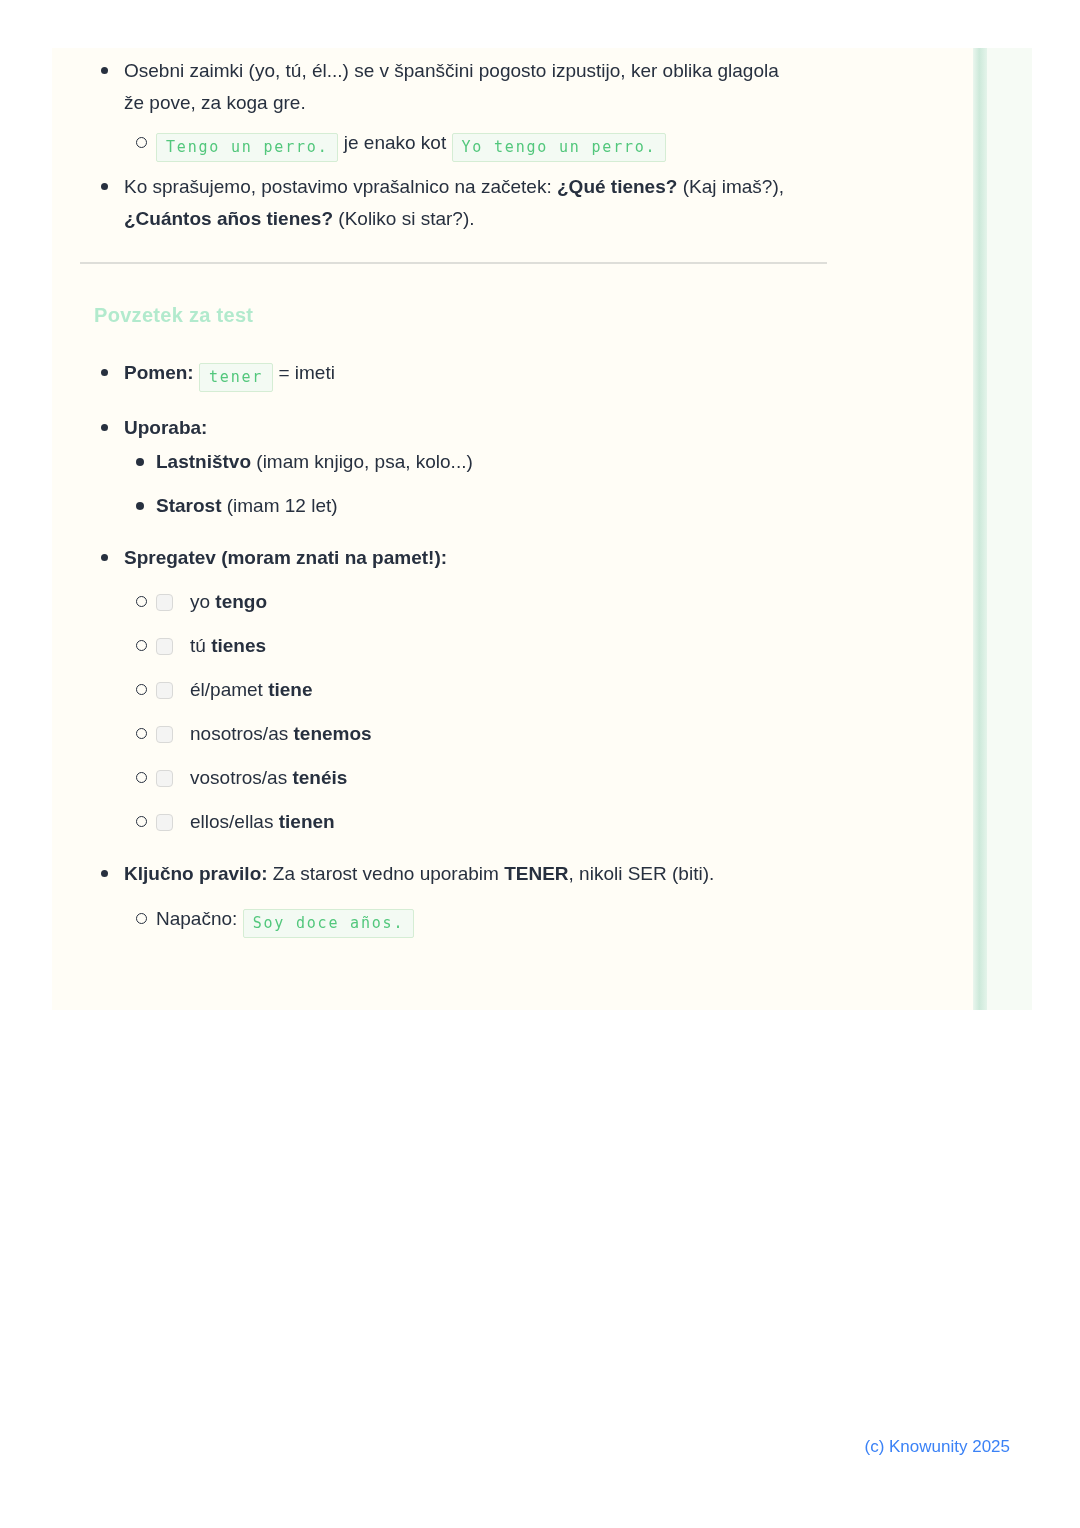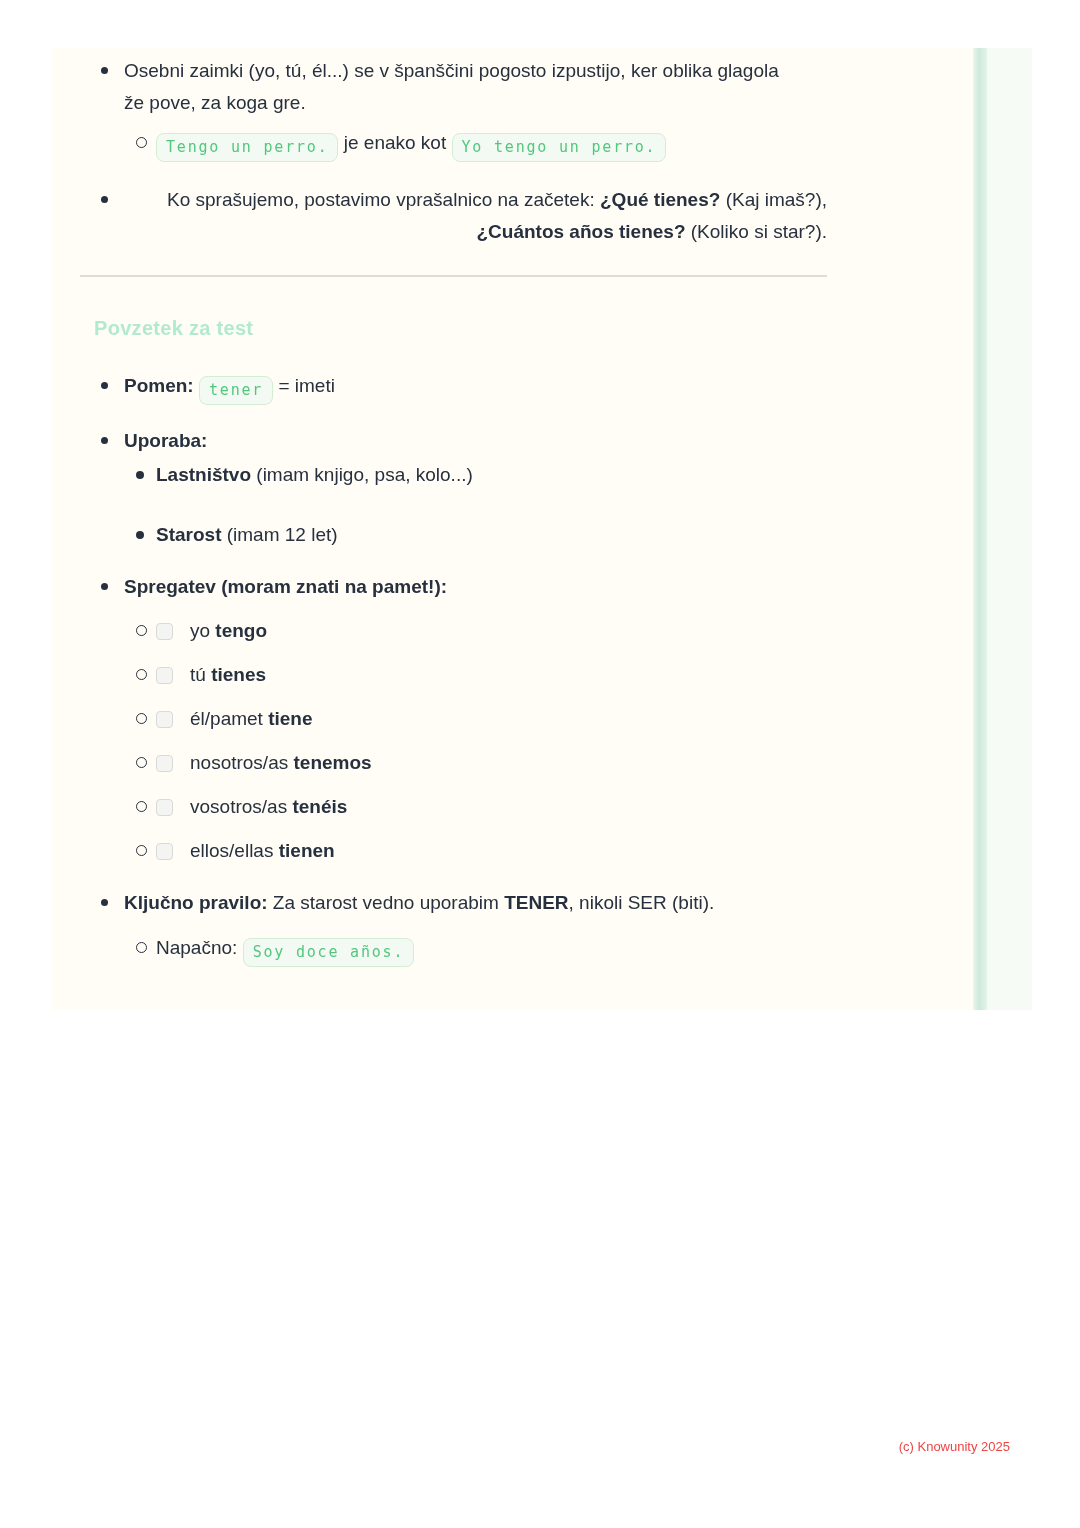--- a/index.html
+++ b/index.html
@@ -46,21 +46,21 @@
 
   .li-top { position: relative; padding-left: 44px; }
   .li-top::before {
     content: "";
     position: absolute;
     left: 21px; top: 12px;
     width: 7px; height: 7px;
     border-radius: 50%;
     background: #27303f;
   }
-  .mt18 { margin-top: 22px; text-align: right; }
+  .mt18 { margin-top: 9px; }
   .mt20 { margin-top: 20px; }
 
   .sub-row { position: relative; padding-left: 32px; margin-top: 10px; }
   .sub-row::before {
     content: "";
     position: absolute;
     left: 12px; top: 10px;
     width: 9px; height: 9px;
     border: 1.5px solid #27303f;
     border-radius: 50%;
@@ -80,21 +80,21 @@
 
   .code-chip {
     display: inline-block;
     font-family: "DejaVu Sans Mono", monospace;
     font-size: 15px;
     line-height: 20px;
     letter-spacing: 1.8px;
     color: #52c77c;
     background: #f3faf3;
     border: 1.5px solid #d5edd4;
-    border-radius: 8px;
+    border-radius: 2px;
     padding: 3px 9px 4px 9px;
     vertical-align: -3px;
     white-space: nowrap;
   }
 
   .divider {
     border: none;
     border-top: 2px solid #deded9;
     margin: 27px 0 0 0;
     width: 747px;
@@ -128,23 +128,23 @@
     position: absolute;
     left: 12px; top: 10px;
     width: 9px; height: 9px;
     border: 1.5px solid #27303f;
     border-radius: 50%;
   }
 
   .footer {
     position: absolute;
     top: 1438px; right: 70px;
-    font-size: 13px;
+    font-size: 17px;
     line-height: 18px;
-    color: #ef4444;
+    color: #3b82f6;
   }
 </style>
 </head>
 <body>
 
 <div class="stage">
   <div class="card">
     <div class="accent-bar"></div>
     <div class="mint-strip"></div>
 
@@ -174,21 +174,21 @@
           <span class="b">Pomen:</span>
           <span class="code-chip">tener</span><span> = imeti</span>
         </li>
 
         <li class="li-top mt20">
           <span class="b">Uporaba:</span>
           <ul>
             <li class="sub-disc">
               <span class="b">Lastništvo</span><span> (imam knjigo, psa, kolo...)</span>
             </li>
-            <li class="sub-disc" style="margin-top:28px;">
+            <li class="sub-disc" style="margin-top:12px;">
               <span class="b">Starost</span><span> (imam 12 let)</span>
             </li>
           </ul>
         </li>
 
         <li class="li-top mt20">
           <span class="b">Spregatev (moram znati na pamet!):</span>
           <ul class="check-list">
             <li class="check-row">
               <span class="checkbox" role="checkbox" aria-checked="false"></span><span>yo </span><span class="b">tengo</span>

